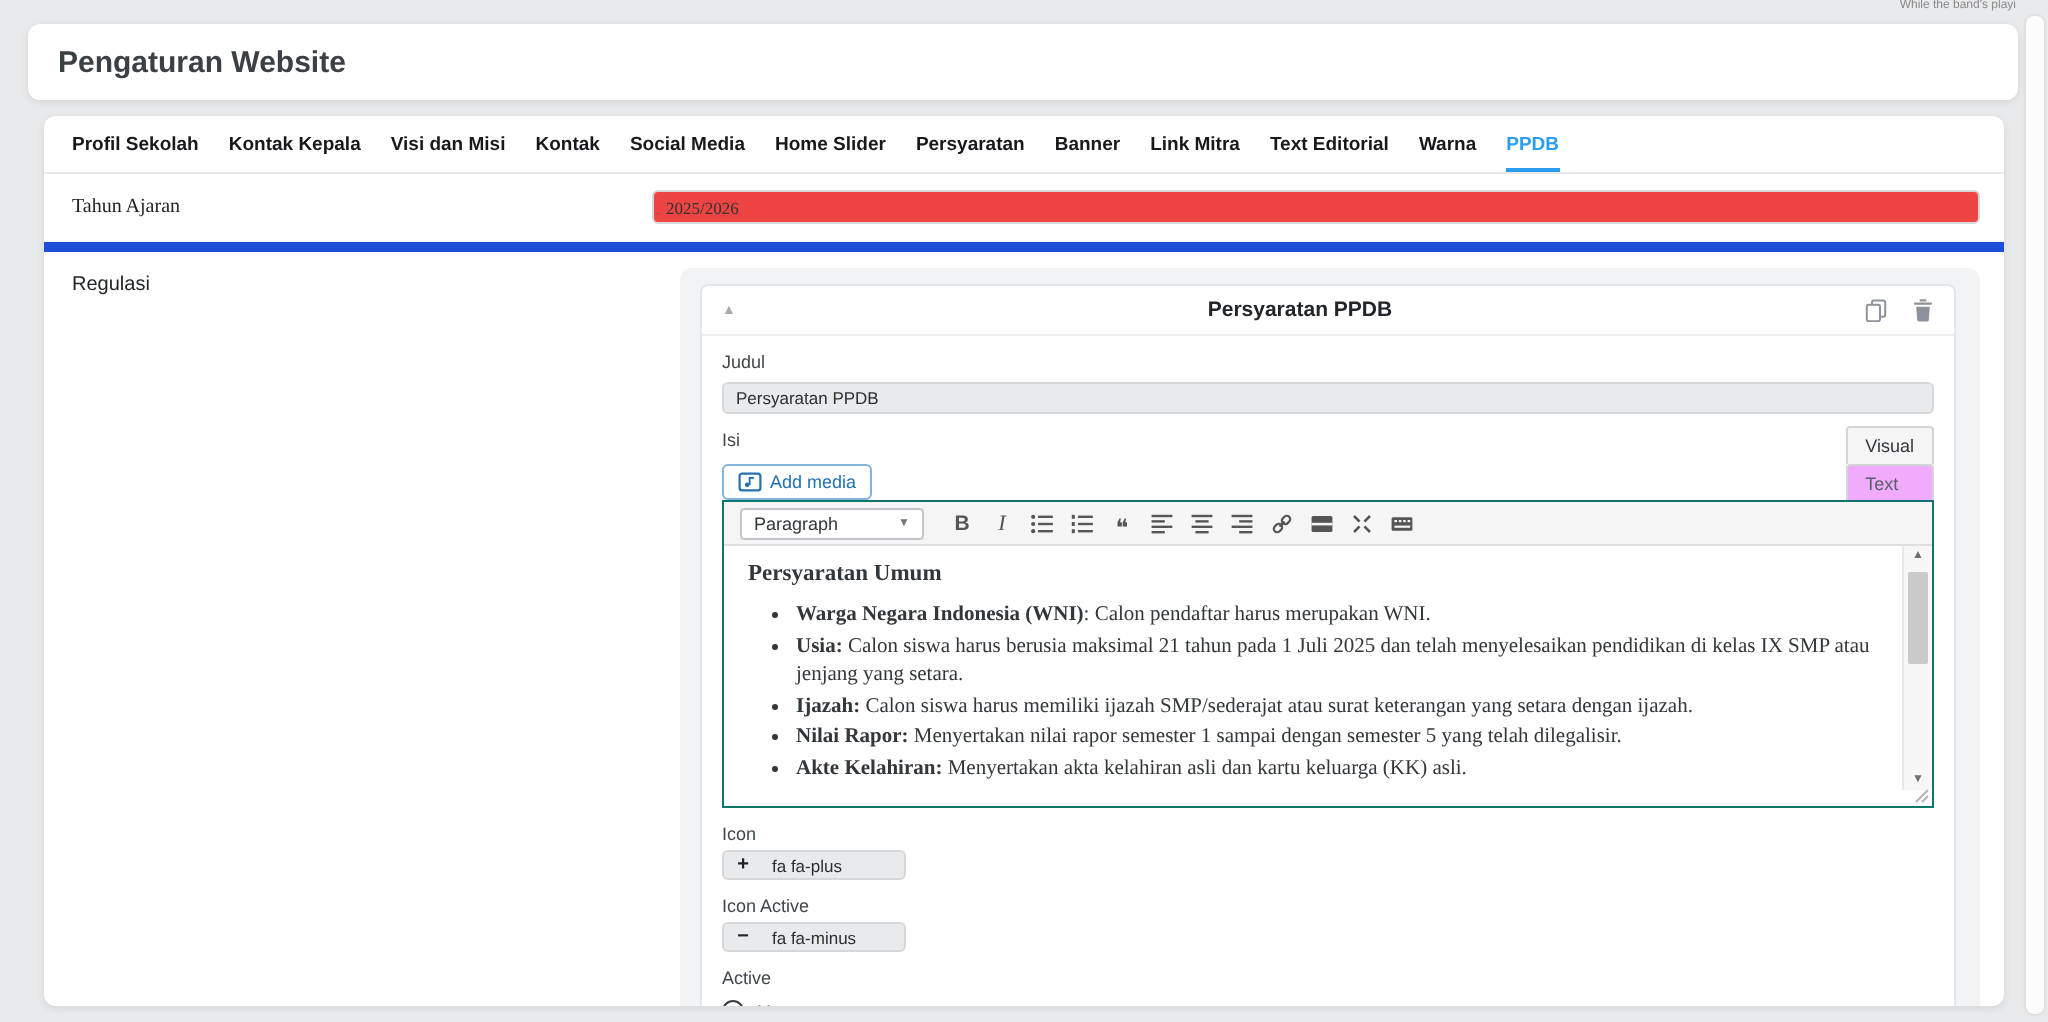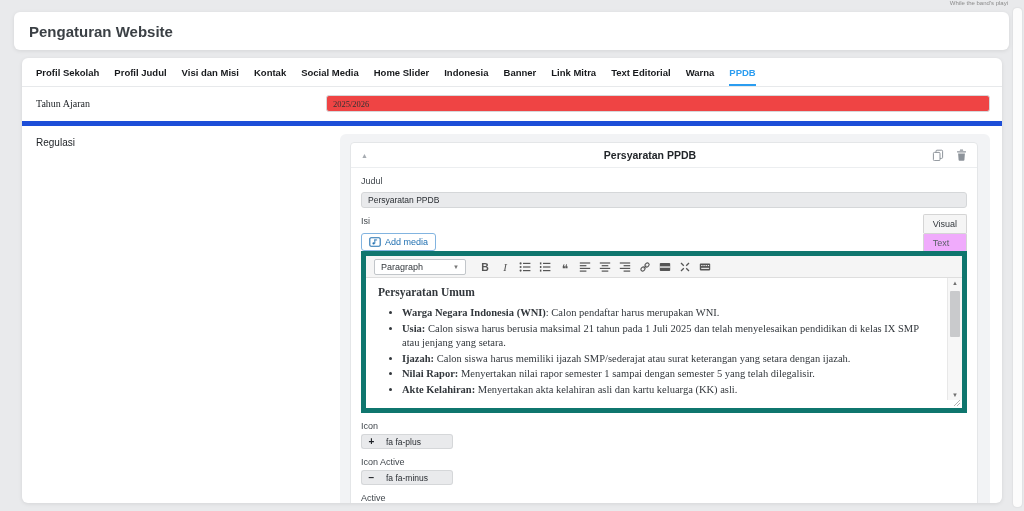--- a/index.html
+++ b/index.html
@@ -80,21 +80,21 @@
     font-family:inherit; font-size:9px; color:#2271b1; cursor:pointer;
   }
   .etabs{ display:flex;flex-direction:column; }
   .etab{
     font-family:inherit; font-size:9px; height:19px; padding:0 9px; margin-left:3px;
     display:flex; align-items:center; cursor:pointer;
     border:1px solid #d5d5d5; border-bottom:none; border-radius:2px 2px 0 0;
     background:#f0abfc; color:#595f66; position:relative; top:1px;
   }
   .etab.active{ background:#f5f5f5; color:#32373c; }
-  .editor-frame{ border:5px solid #0f766e; position:relative; background:#f0abfc; }
+  .editor-frame{ border:1px solid #0f766e; position:relative; background:#f0abfc; }
   .toolbar{
     background:#f5f5f5; border-bottom:1px solid #dedede;
     display:flex; align-items:center; gap:2px; padding:3px 8px; height:22px;
   }
   .para-select{
     width:92px; height:16px; background:#fff; border:1px solid #c2c6ca; border-radius:2px;
     display:flex; align-items:center; justify-content:space-between; padding:0 6px;
     font-size:9px; color:#32373c; margin-right:8px; cursor:pointer;
   }
   .para-caret{ font-size:6px; color:#777; }
@@ -148,26 +148,26 @@
 <div class="page-scrollstrip"></div>
 
 <div class="title-card">
   <div class="page-title">Pengaturan Website</div>
 </div>
 
 <div class="main-card">
 
   <div class="tabbar">
     <button class="tab">Profil Sekolah</button>
-    <button class="tab">Profil Judul</button>
+    <button class="tab">Kontak Kepala</button>
     <button class="tab">Visi dan Misi</button>
     <button class="tab">Kontak</button>
     <button class="tab">Social Media</button>
     <button class="tab">Home Slider</button>
-    <button class="tab">Indonesia</button>
+    <button class="tab">Persyaratan</button>
     <button class="tab">Banner</button>
     <button class="tab">Link Mitra</button>
     <button class="tab">Text Editorial</button>
     <button class="tab">Warna</button>
     <button class="tab active">PPDB</button>
   </div>
 
   <div class="frow bordered">
     <div class="flabel">Tahun Ajaran</div>
     <input class="ginput" value="2025/2026" style="">

